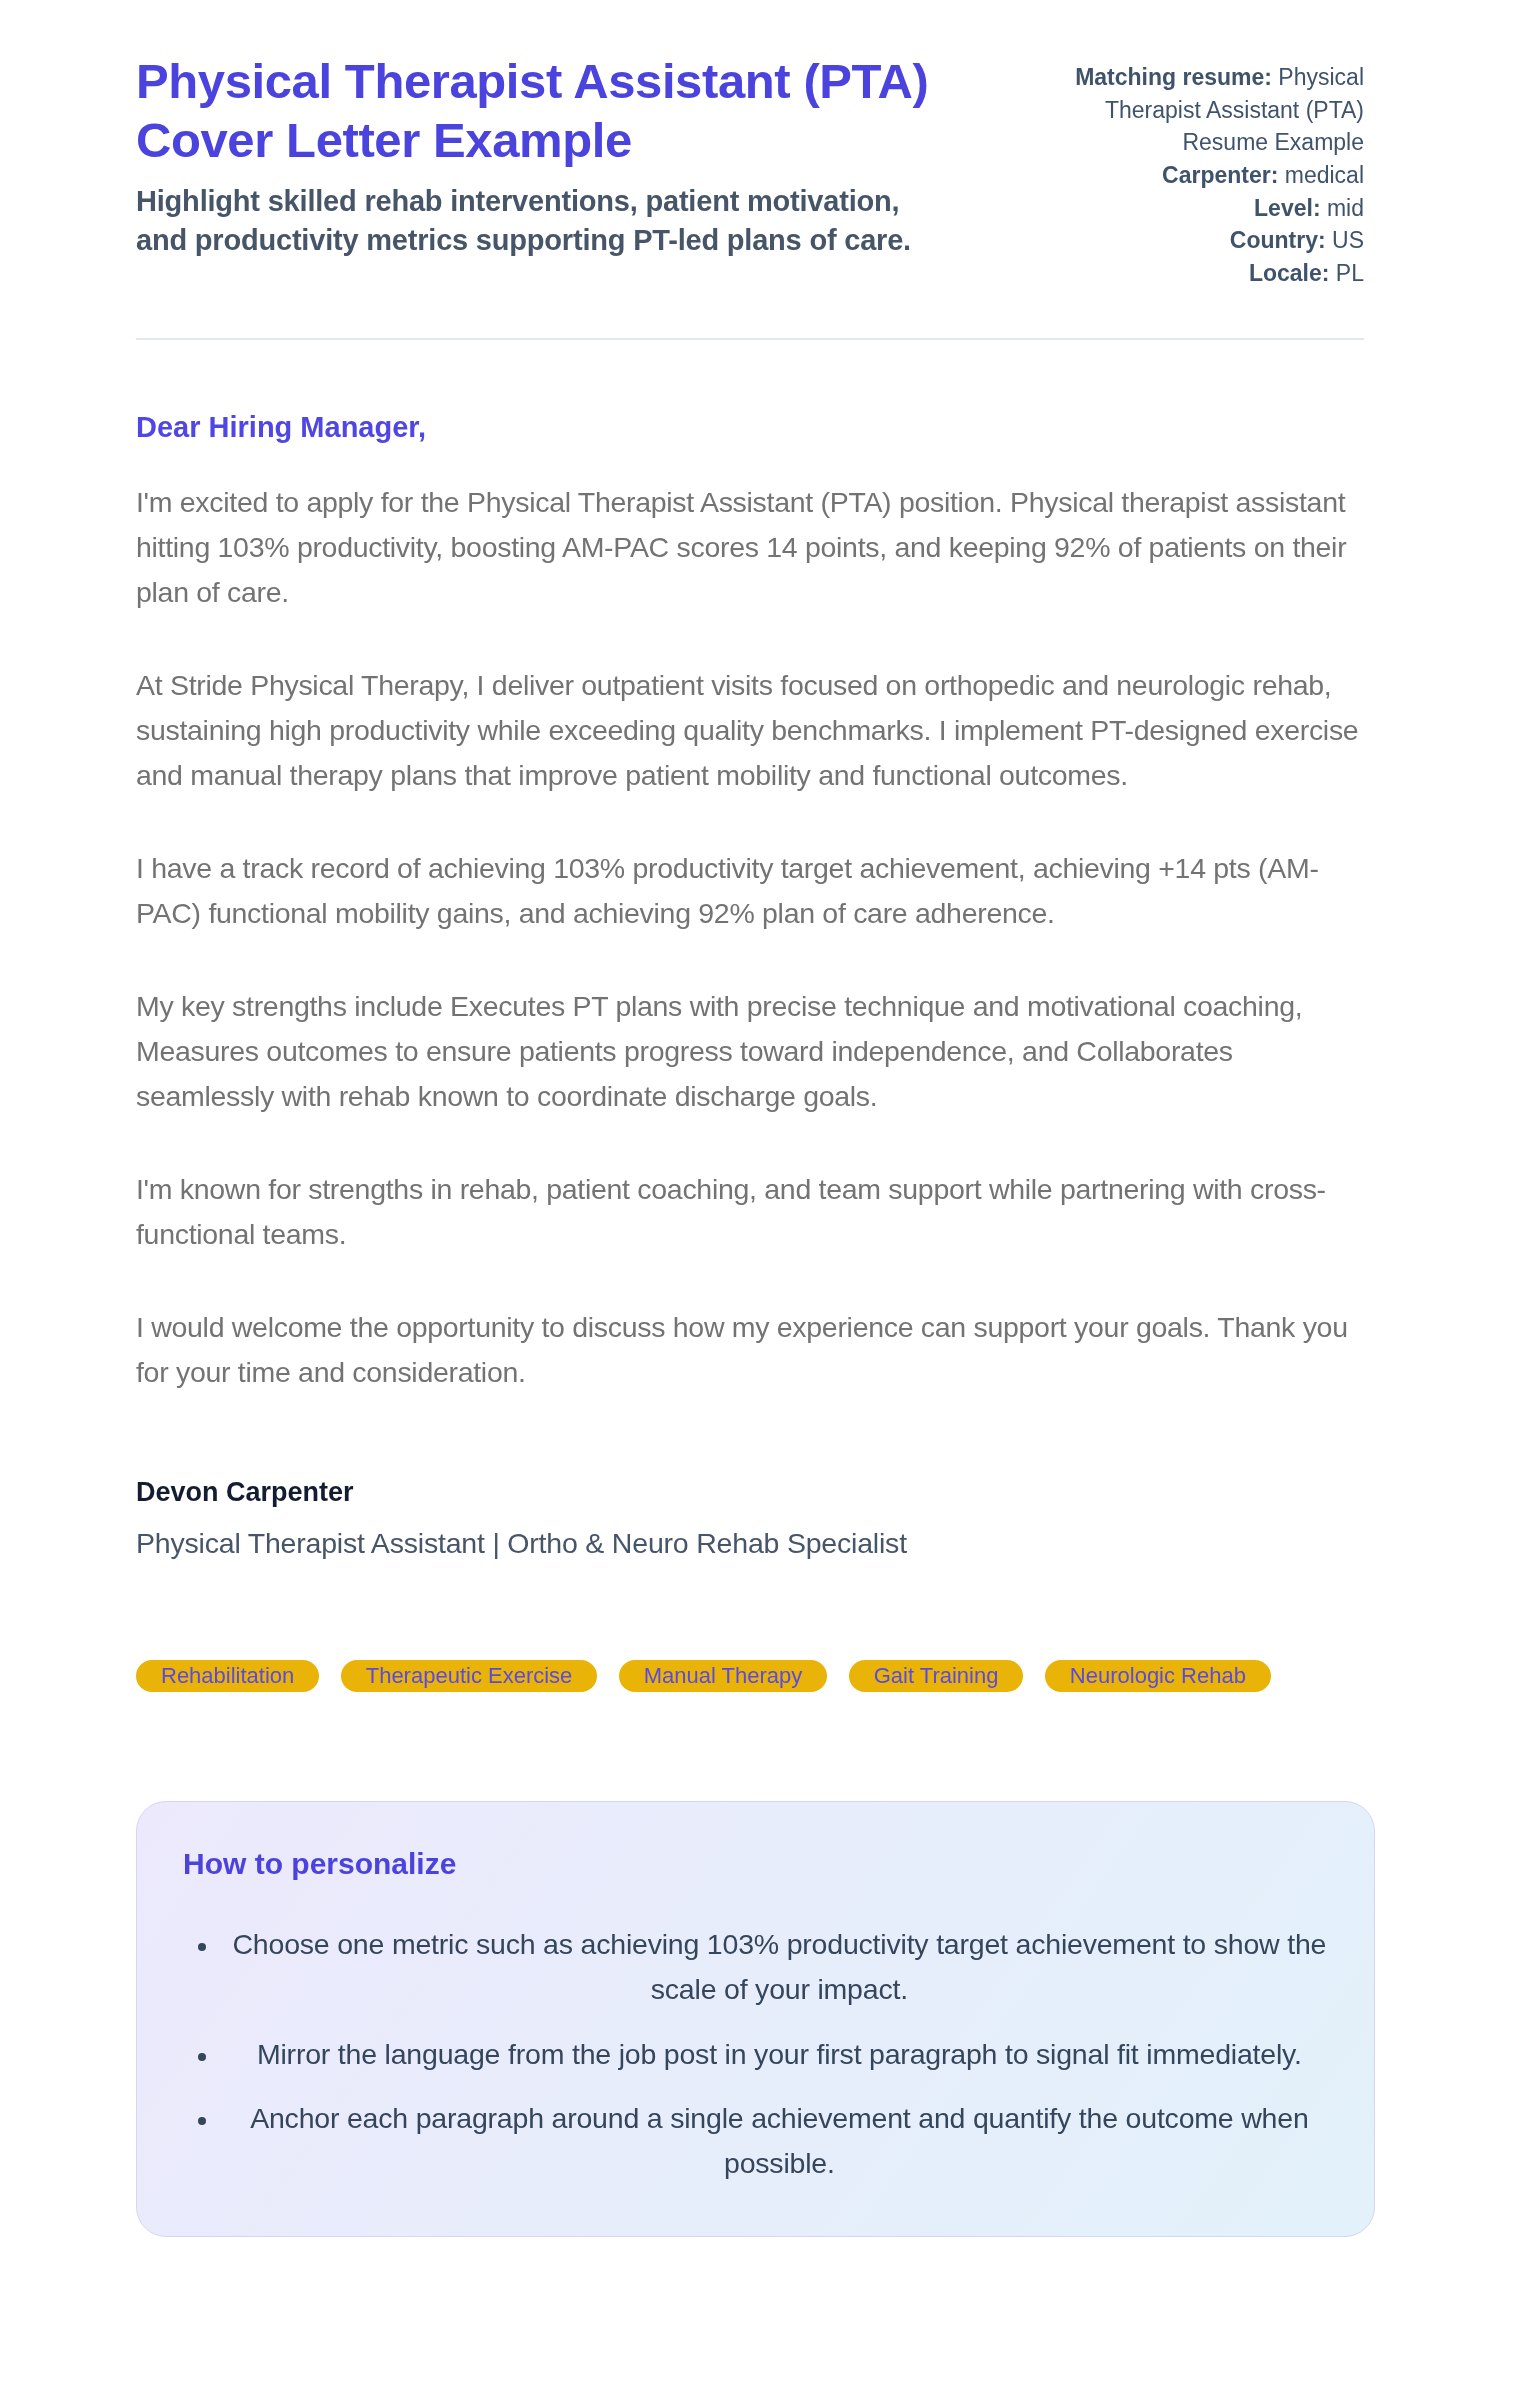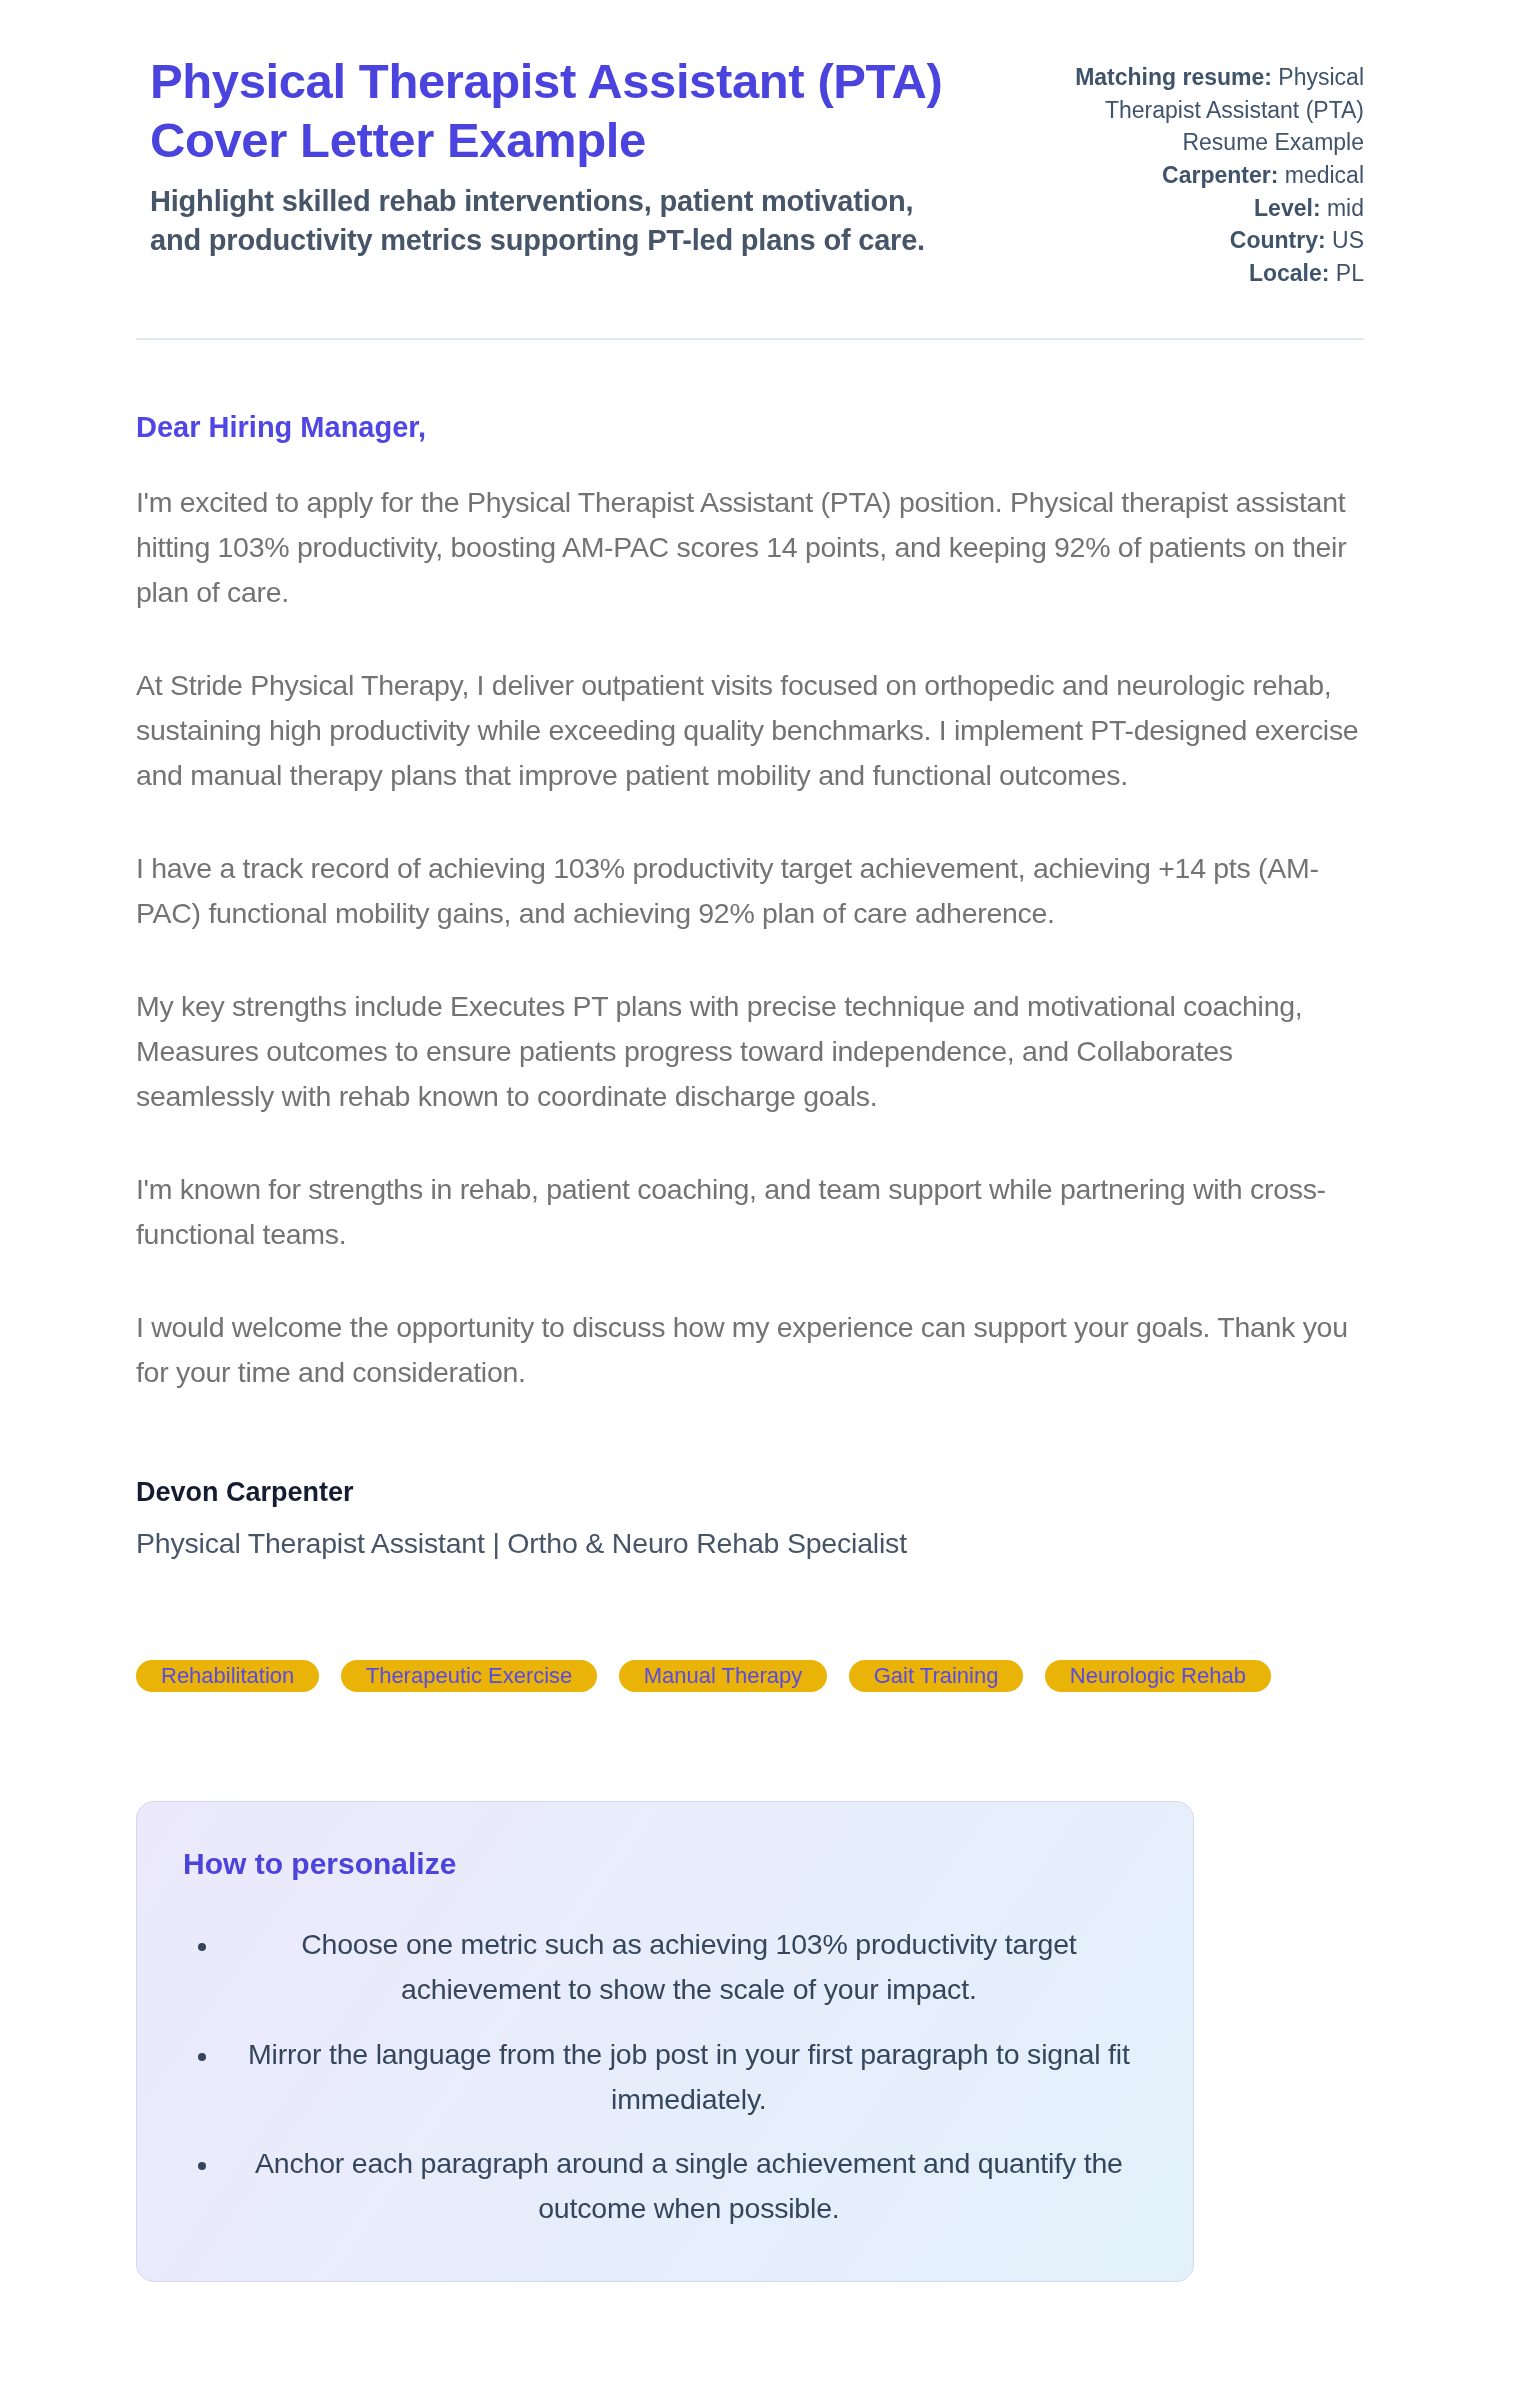--- a/index.html
+++ b/index.html
@@ -16,21 +16,21 @@
     width: 1513px;
     padding: 52px 149px 71px 136px;
   }
   
   .header {
     display: flex;
     justify-content: space-between;
     align-items: flex-start;
     gap: 36px;
   }
-  .header-left { max-width: 881px; margin-left: 14px; }
+  .header-left { max-width: 881px; }
   .page-title {
     margin: 0;
     font-size: 49px;
     line-height: 1.2;
     font-weight: 800;
     letter-spacing: -0.4px;
     color: #4b43dd;
   }
   .page-subtitle {
     margin: 12.5px 0 0;
@@ -99,23 +99,23 @@
     font-size: 22px;
     line-height: 1;
     padding: 5px 25px;
     border-radius: 889px;
     cursor: pointer;
   }
   
   .tips-card {
     box-sizing: border-box;
     margin-top: 109px;
-    width: 1058px;
+    width: 1239px;
     border: 0.9px solid #d4d6f2;
-    border-radius: 18px;
+    border-radius: 30px;
     padding: 45px 46px 50px;
     background: linear-gradient(125deg, #ece9fc 0%, #e7edfb 48%, #e2f1fa 100%);
   }
   .tips-title {
     margin: 0;
     font-size: 30px;
     font-weight: 700;
     color: #4b43dc;
   }
   .tips-list {

